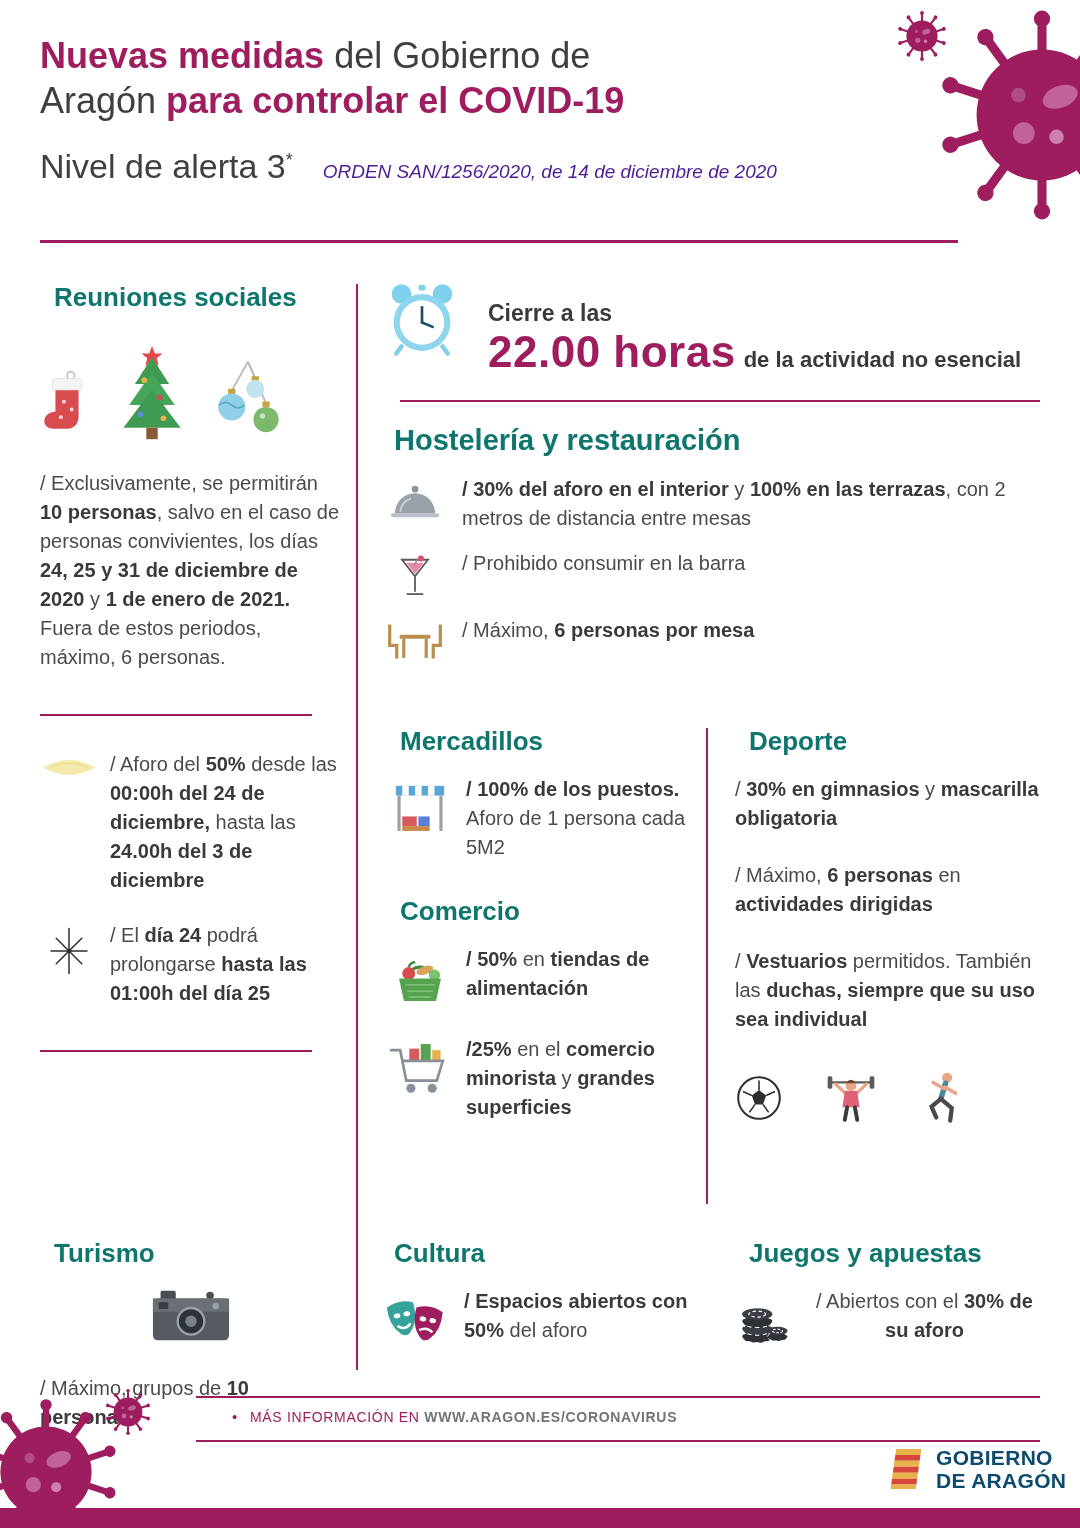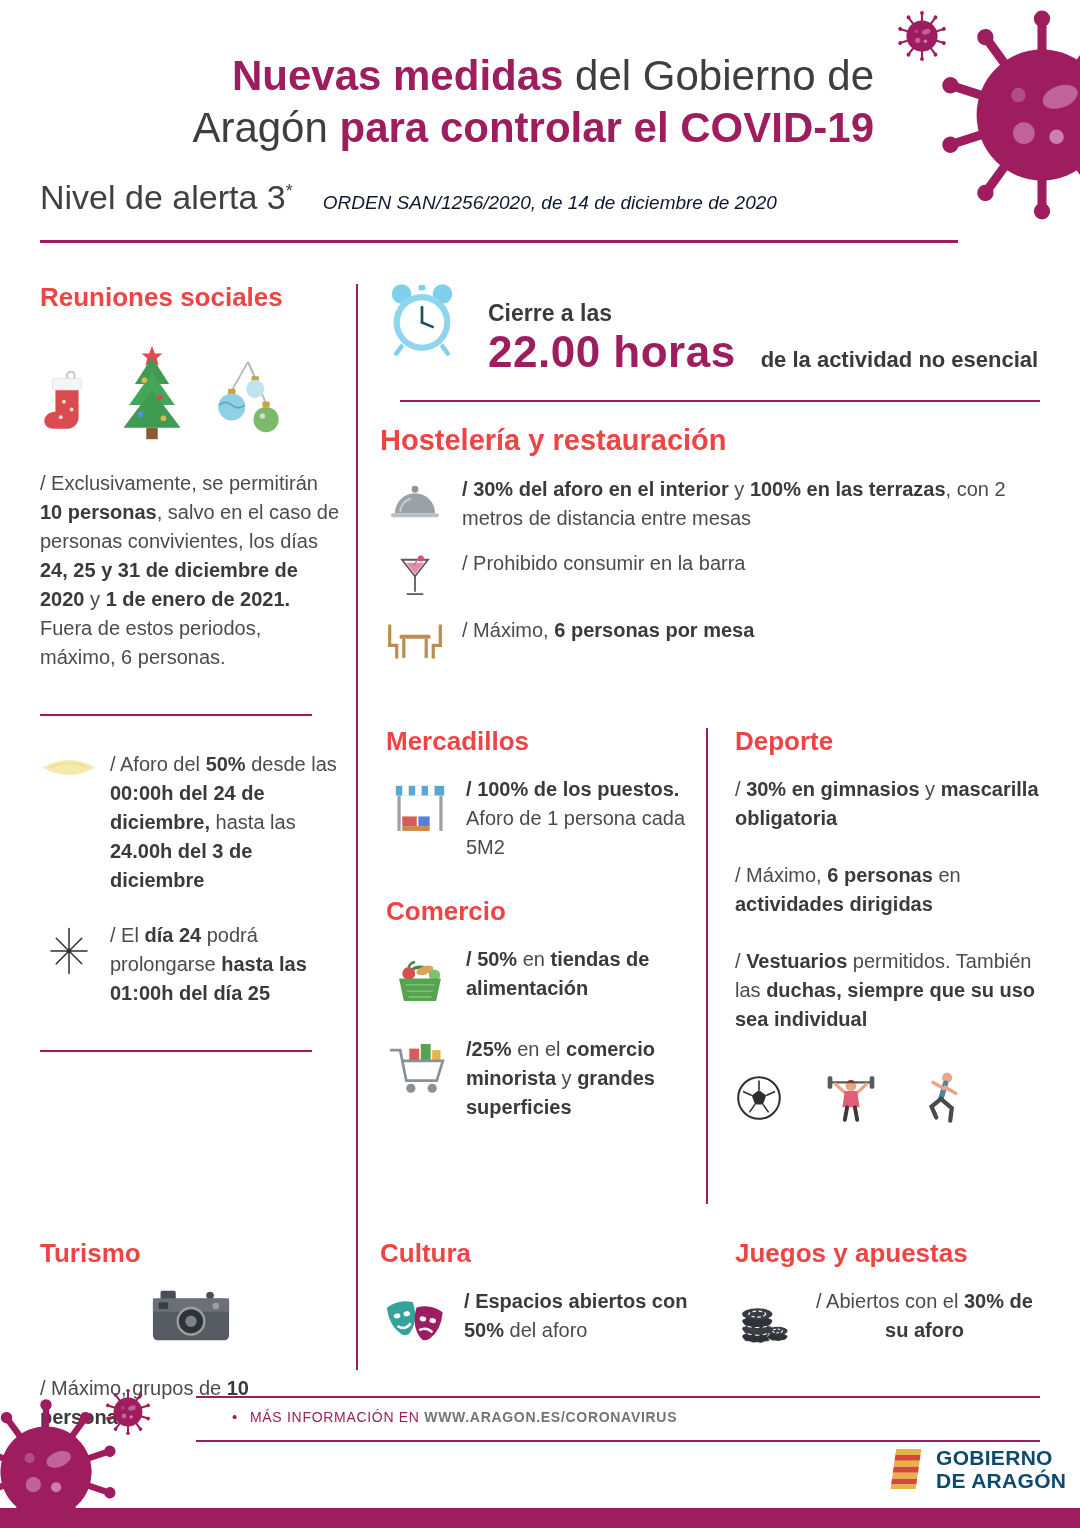--- a/index.html
+++ b/index.html
@@ -2,35 +2,35 @@
 <html><head>
 <meta charset="utf-8">
 <style>
   html,body{margin:0;padding:0;background:#ffffff;}
   body{font-family:"Liberation Sans","DejaVu Sans",sans-serif;}
   .page{position:relative;width:1080px;height:1528px;background:#fff;overflow:hidden;color:#474747;}
 
   
   .rule{position:absolute;background:#9d1d5f;}
   .div-h{width:272px;height:2px;background:#9d1d5f;margin:42px 0 34px;}
-  .h{color:#ef4444;font-size:26px;font-weight:700;margin:0 0 18px;}
+  .h{color:#0f766e;font-size:26px;font-weight:700;margin:0 14px 18px;}
   .h.big{font-size:29px;}
   .body{font-size:20px;line-height:1.45;margin:0;color:#4b4b4b;}
   .b{font-weight:700;color:#3a3a3a;}
   .accent{color:#9d1d5f;}
 
   
   .header{position:absolute;left:40px;top:34px;width:850px;}
-  .title{margin:16px;font-size:42px;line-height:1.24;font-weight:400;color:#3e3e3e;text-align:right;}
+  .title{margin:0;font-size:36px;line-height:1.24;font-weight:400;color:#3e3e3e;}
   .tline{display:block;}
   .title .b{font-weight:700;}
   .subtitle{margin-top:24px;display:flex;align-items:baseline;gap:30px;}
   .alert{color:#404040;font-size:34px;font-weight:400;}
   .alert sup{font-size:18px;}
-  .order{font-style:italic;font-size:19px;color:#0f172a;}
+  .order{font-style:italic;font-size:19px;color:#4c1d95;}
   .header-rule{left:40px;top:240px;width:918px;height:3px;}
 
   
   .virus{position:absolute;}
   .v-top-big{left:933px;top:6px;width:218px;height:218px;}
   .v-top-small{left:896px;top:10px;width:52px;height:52px;}
   .v-bot-big{left:-30px;top:1396px;width:152px;height:152px;}
   .v-bot-small{left:104px;top:1388px;width:48px;height:48px;}
 
   
@@ -42,21 +42,21 @@
   .turismo .item{align-items:center;gap:28px;flex-direction:column;}
 
   
   .vdiv-main{left:356px;top:284px;width:2px;height:1086px;}
   .vdiv-cols{left:706px;top:728px;width:2px;height:476px;}
   .closure-rule{left:400px;top:400px;width:640px;height:2px;}
 
   
   .closure{position:absolute;left:382px;top:278px;display:flex;gap:26px;align-items:flex-start;width:660px;}
   .closure-intro{font-size:23px;font-weight:700;color:#3a3a3a;margin-top:22px;}
-  .closure-line2{display:flex;align-items:baseline;gap:25px;margin-top:0;}
+  .closure-line2{display:flex;align-items:baseline;gap:8px;margin-top:0;}
   .closure-time{font-size:44px;font-weight:700;color:#9d1d5f;letter-spacing:.5px;}
   .closure-scope{font-size:22px;font-weight:700;color:#3a3a3a;}
 
   
   .hosteleria{position:absolute;left:380px;top:424px;width:660px;}
   .hosteleria .item{margin-bottom:16px;}
   .hosteleria .item-ic{flex:0 0 70px;}
 
   
   .mercadillos{position:absolute;left:386px;top:726px;width:312px;}

